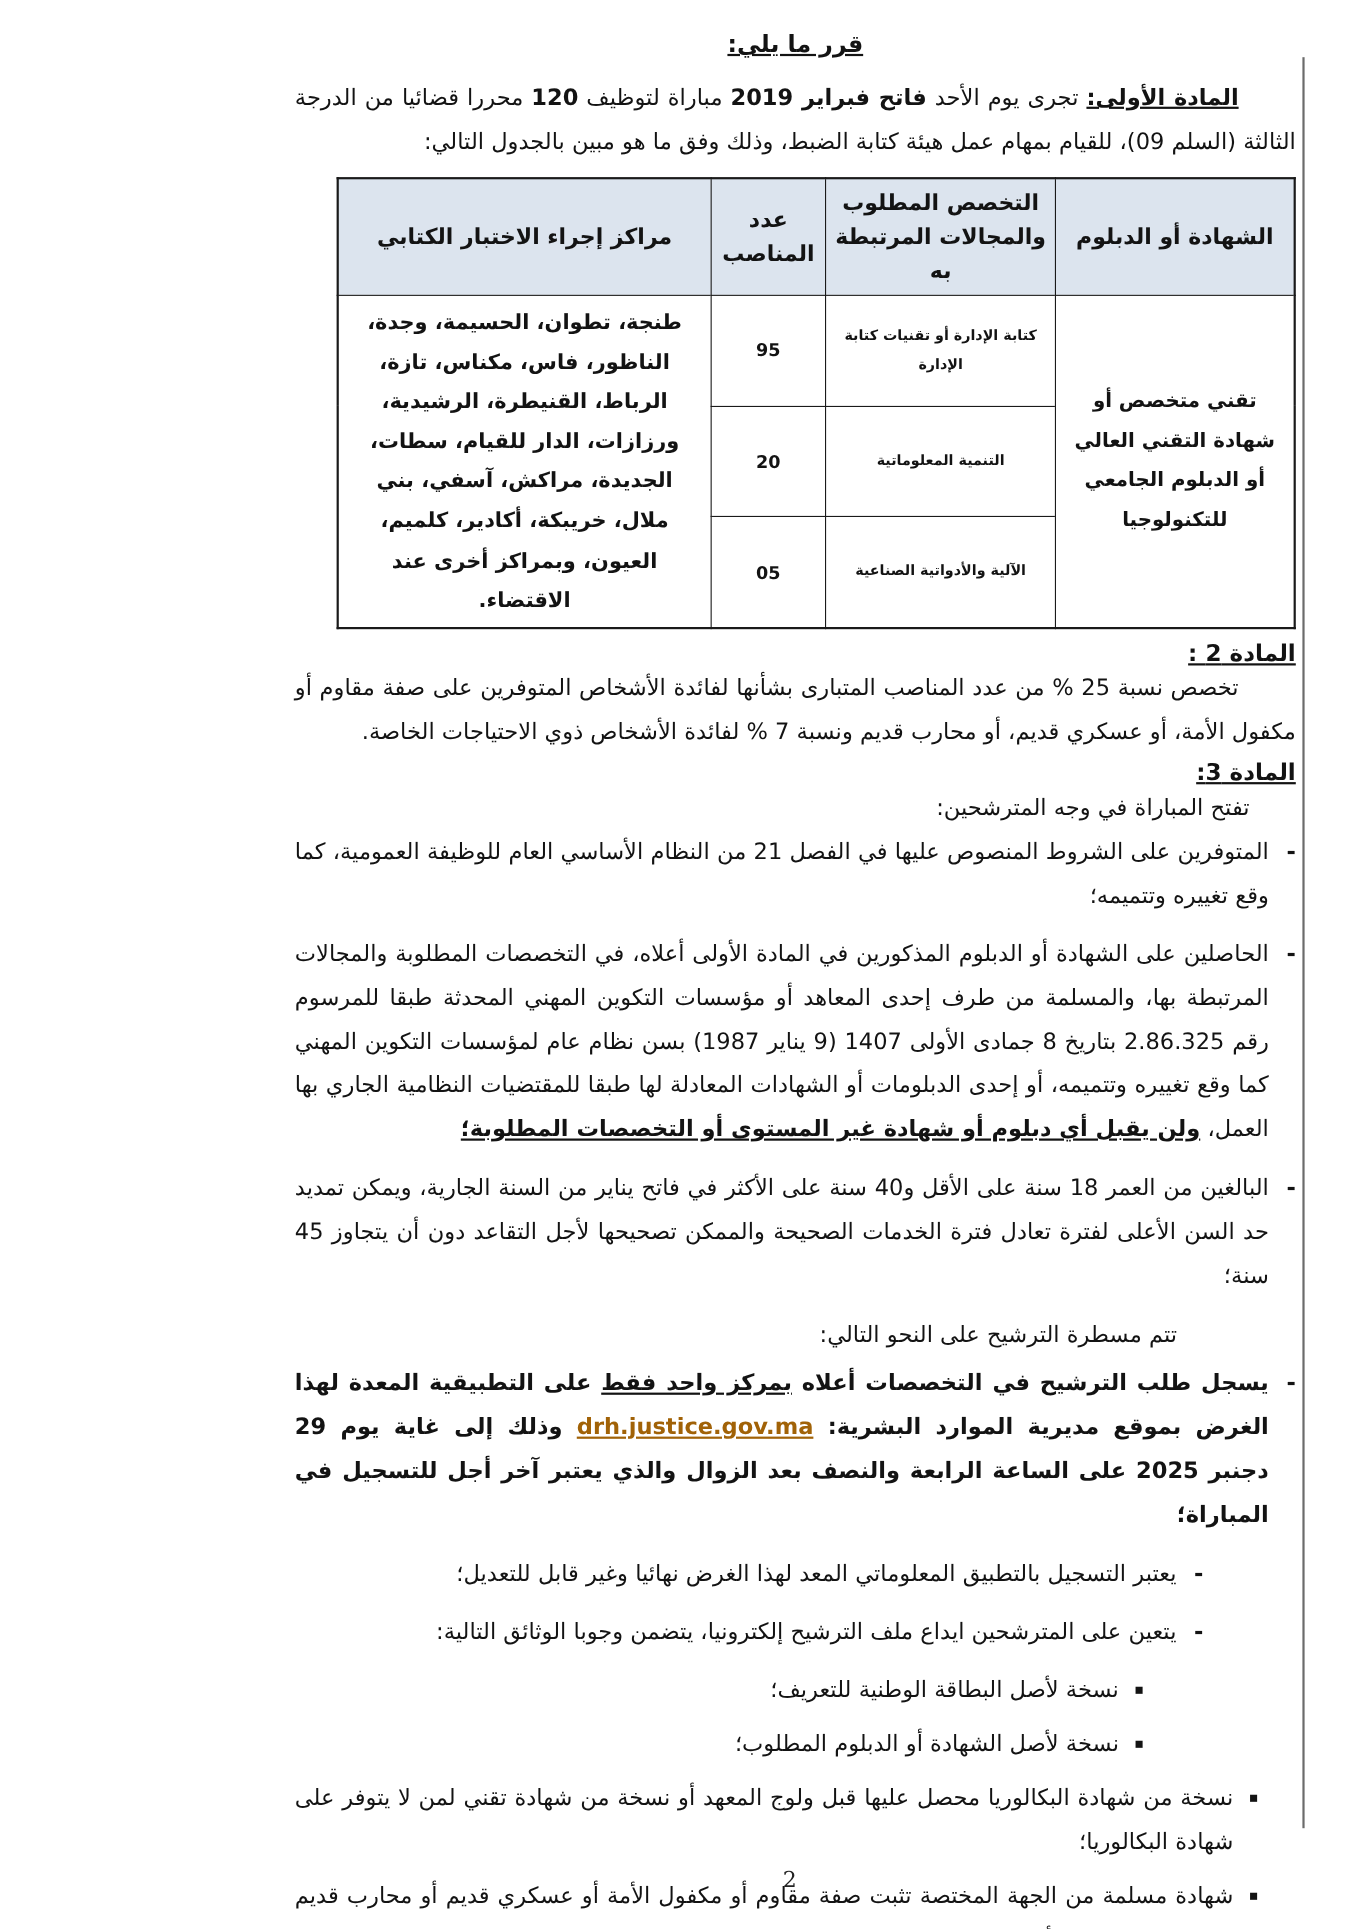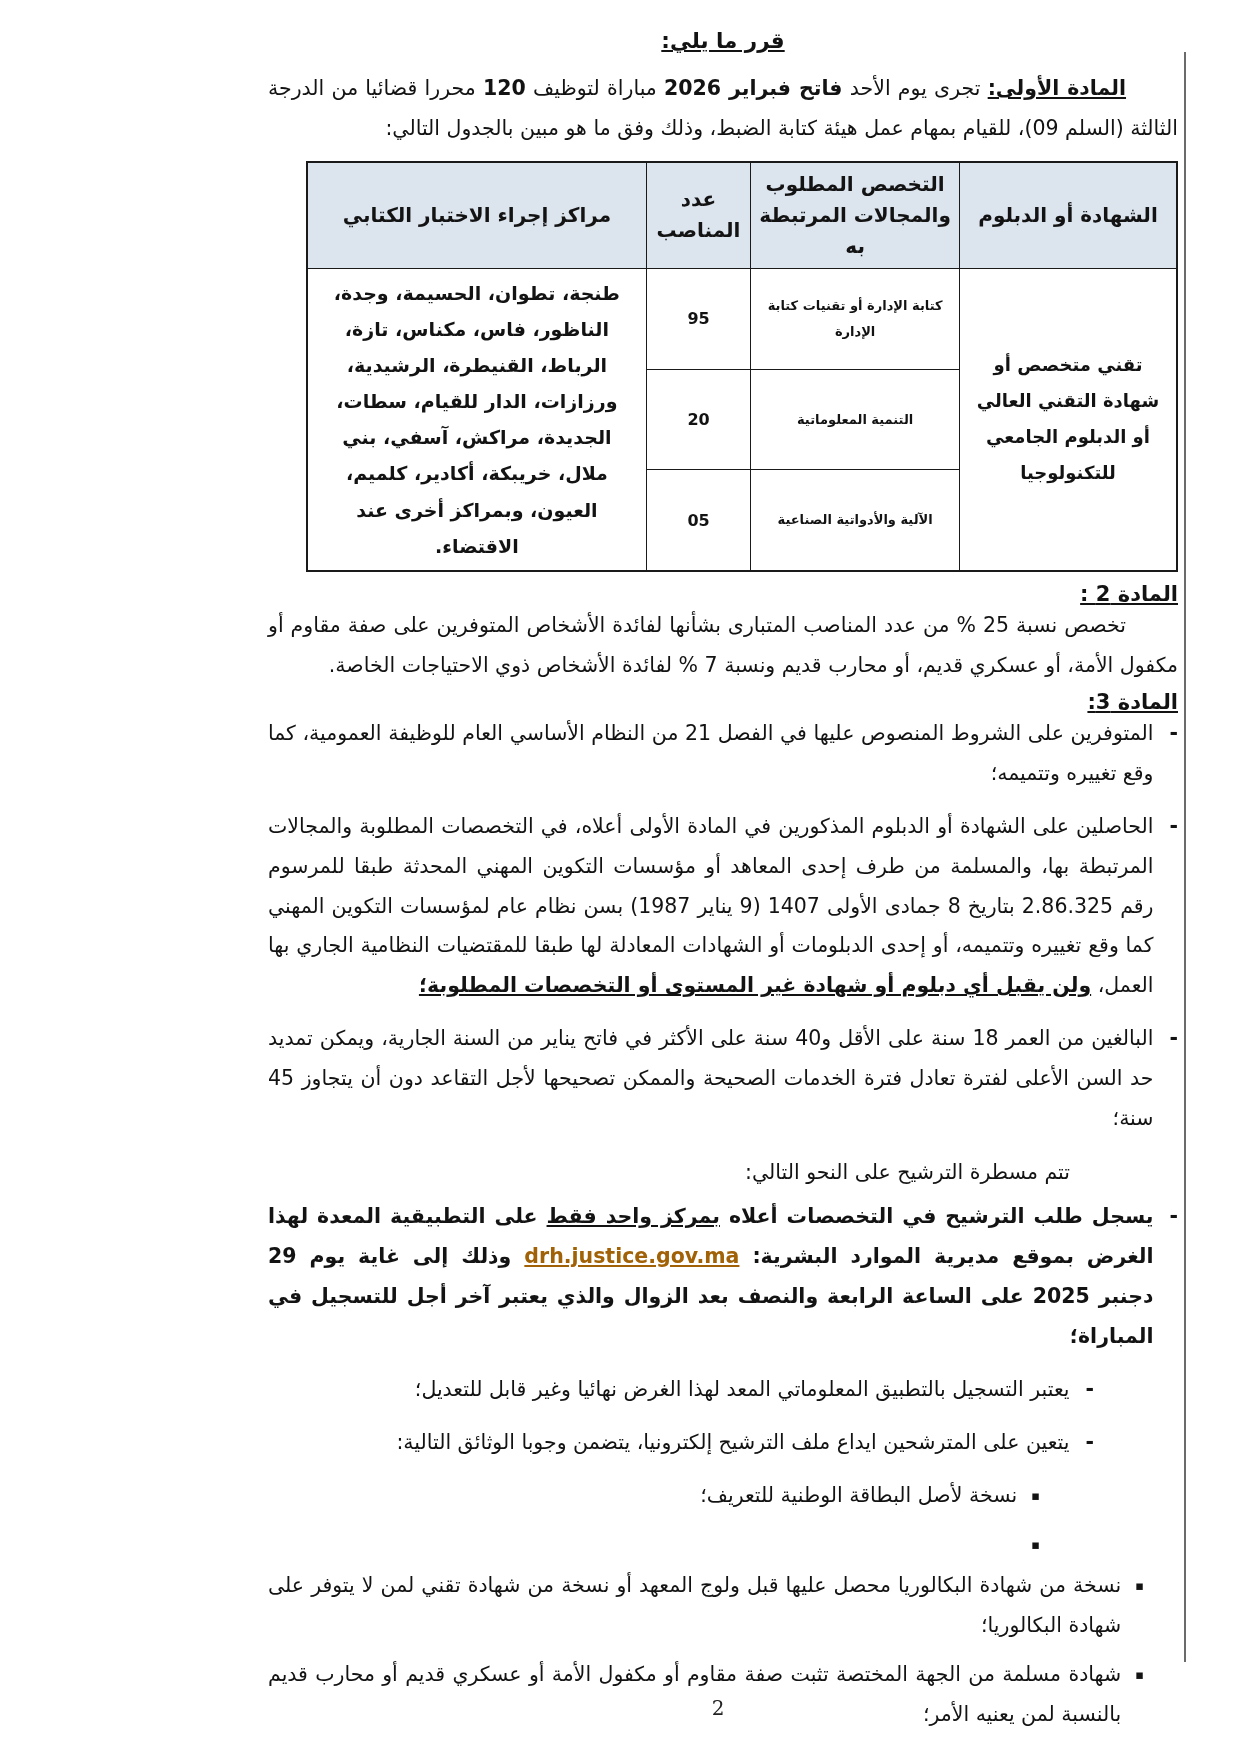--- a/index.html
+++ b/index.html
@@ -88,21 +88,21 @@
 </style>
 </head>
 <body>
 
 <div class="page">
 
   <div class="scan-line"></div>
 
   <div class="doc-heading">قرر ما يلي:</div>
 
-  <p class="para first-indent"><span class="title-inline">المادة الأولى:</span><span> تجرى يوم الأحد </span><b class="inline">فاتح فبراير 2026</b><span> مباراة لتوظيف </span><b class="inline">120</b><span> محررا قضائيا من الدرجة الثالثة (السلم 09)، للقيام بمهام عمل هيئة كتابة الضبط، وذلك وفق ما هو مبين بالجدول التالي:</span></p>
+  <p class="para first-indent"><span class="title-inline">المادة الأولى:</span><span> تجرى يوم الأحد </span><b class="inline">فاتح فبراير 2019</b><span> مباراة لتوظيف </span><b class="inline">120</b><span> محررا قضائيا من الدرجة الثالثة (السلم 09)، للقيام بمهام عمل هيئة كتابة الضبط، وذلك وفق ما هو مبين بالجدول التالي:</span></p>
 
   <table class="positions">
     <thead>
       <tr>
         <th class="col-diploma">الشهادة أو الدبلوم</th>
         <th class="col-spec">التخصص المطلوب والمجالات المرتبطة به</th>
         <th class="col-count">عدد المناصب</th>
         <th class="col-centers">مراكز إجراء الاختبار الكتابي</th>
       </tr>
     </thead>
@@ -124,20 +124,21 @@
     </tbody>
   </table>
 
   <div class="art2-wrap">
     <span class="art-title">المادة 2 :</span>
     <p class="para first-indent">تخصص نسبة 25 % من عدد المناصب المتبارى بشأنها لفائدة الأشخاص المتوفرين على صفة مقاوم أو مكفول الأمة، أو عسكري قديم، أو محارب قديم ونسبة 7 % لفائدة الأشخاص ذوي الاحتياجات الخاصة.</p>
   </div>
 
   <div class="spacer-sm"></div>
   <span class="art-title">المادة 3:</span>
+  <p class="intro-line">تفتح المباراة في وجه المترشحين:</p>
 
   <ul class="list">
     <li class="item">
       <span class="marker">-</span>
       <div class="txt">المتوفرين على الشروط المنصوص عليها في الفصل 21 من النظام الأساسي العام للوظيفة العمومية، كما وقع تغييره وتتميمه؛</div>
     </li>
     <li class="item">
       <span class="marker">-</span>
       <div class="txt"><span>الحاصلين على الشهادة أو الدبلوم المذكورين في المادة الأولى أعلاه، في التخصصات المطلوبة والمجالات المرتبطة بها، والمسلمة من طرف إحدى المعاهد أو مؤسسات التكوين المهني المحدثة طبقا للمرسوم رقم 2.86.325 بتاريخ 8 جمادى الأولى 1407 (9 يناير 1987) بسن نظام عام لمؤسسات التكوين المهني كما وقع تغييره وتتميمه، أو إحدى الدبلومات أو الشهادات المعادلة لها طبقا للمقتضيات النظامية الجاري بها العمل، </span><span class="bold-underline">ولن يقبل أي دبلوم أو شهادة غير المستوى أو التخصصات المطلوبة؛</span></div>
     </li>
@@ -164,20 +165,21 @@
     </li>
   </ul>
 
   <ul class="list">
     <li class="sq-item short">
       <span class="sq">▪</span>
       <div class="txt">نسخة لأصل البطاقة الوطنية للتعريف؛</div>
     </li>
     <li class="sq-item short">
       <span class="sq">▪</span>
+      <div class="txt">نسخة لأصل الشهادة أو الدبلوم المطلوب؛</div>
     </li>
     <li class="sq-item long">
       <span class="sq">▪</span>
       <div class="txt">نسخة من شهادة البكالوريا محصل عليها قبل ولوج المعهد أو نسخة من شهادة تقني لمن لا يتوفر على شهادة البكالوريا؛</div>
     </li>
     <li class="sq-item long">
       <span class="sq">▪</span>
       <div class="txt">شهادة مسلمة من الجهة المختصة تثبت صفة مقاوم أو مكفول الأمة أو عسكري قديم أو محارب قديم بالنسبة لمن يعنيه الأمر؛</div>
     </li>
   </ul>

